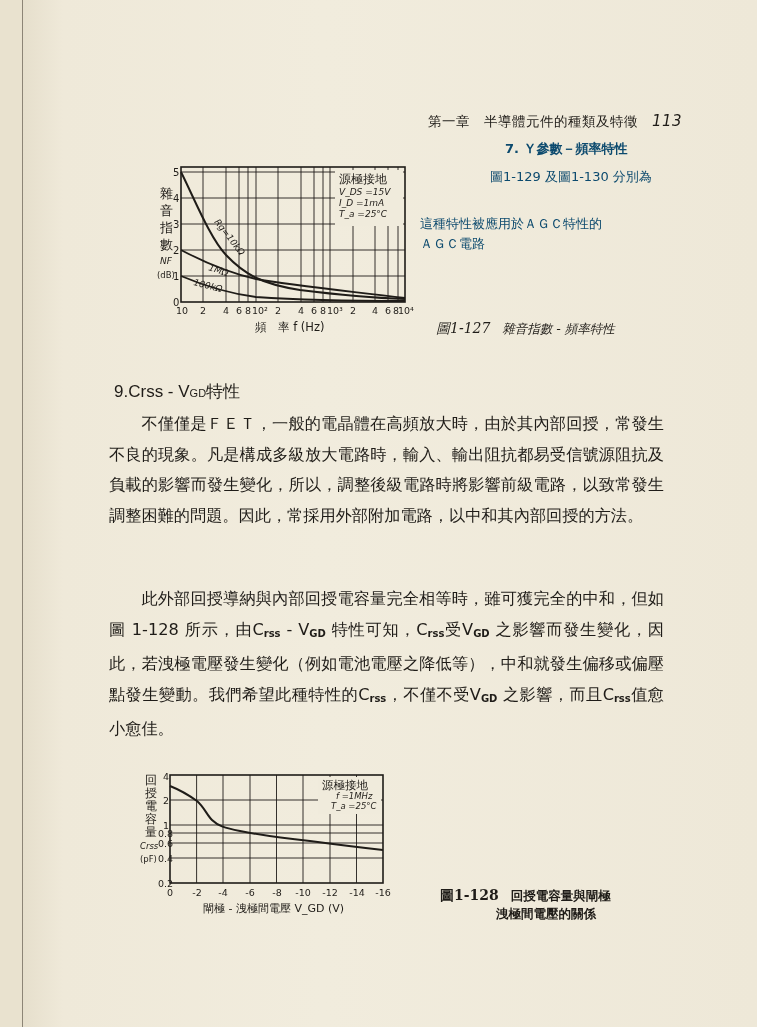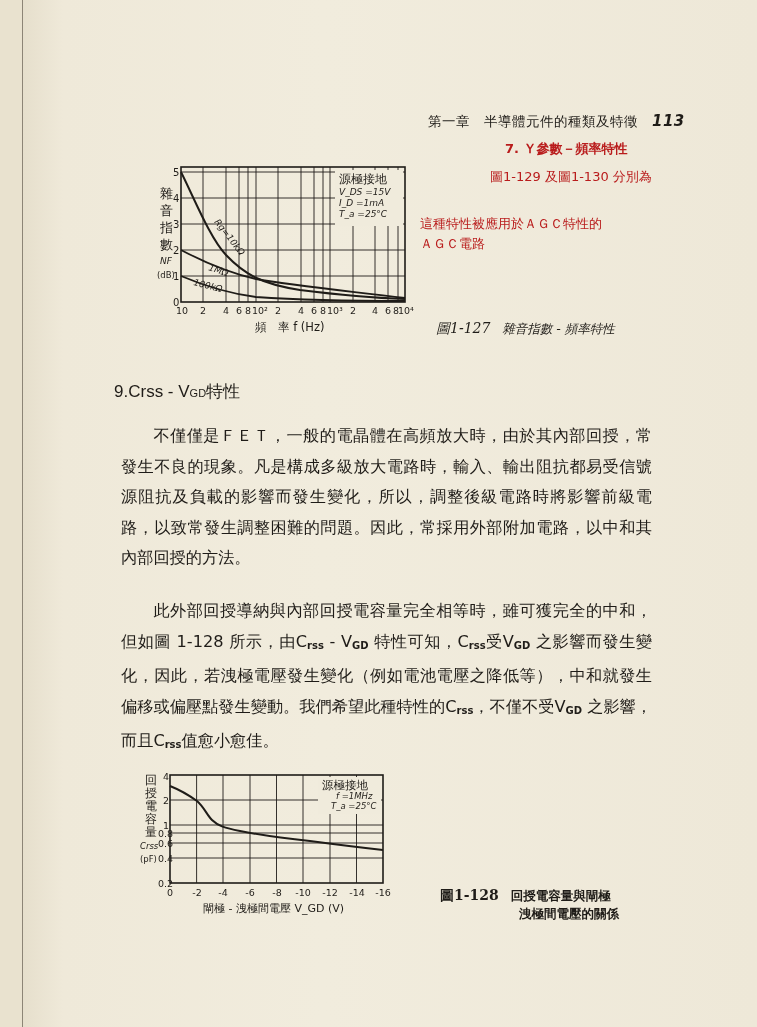--- a/index.html
+++ b/index.html
@@ -2,30 +2,30 @@
 <html><head>
 <meta charset="utf-8">
 <style>
   html,body{margin:0;padding:0;}
   body{width:757px;height:1027px;position:relative;overflow:hidden;
        background:#ede7d6;font-family:"DejaVu Serif",serif;color:#1f1c18;}
   .paper{position:absolute;left:23px;top:0;width:734px;height:1027px;
          background:linear-gradient(90deg,#e6dfcc 0,#efe9d9 40px,#f1ecdd 300px,#eee8d8 734px);}
   .spine-line{position:absolute;left:22px;top:0;width:2px;height:1027px;background:#8c8576;}
   .left-strip{position:absolute;left:0;top:0;width:22px;height:1027px;background:#e9e2cf;}
-  .bleed{position:absolute;color:#b91c1c;font-size:13px;white-space:nowrap;font-family:"DejaVu Sans",sans-serif;}
+  .bleed{position:absolute;color:#0c4a6e;font-size:13px;white-space:nowrap;font-family:"DejaVu Sans",sans-serif;}
   .header{position:absolute;left:428px;top:112px;font-size:13.5px;letter-spacing:0.5px;font-family:"DejaVu Sans",sans-serif;}
-  .header .pnum{font-weight:bold;font-style:italic;font-size:15px;margin-left:14px;text-align:right;}
+  .header .pnum{font-weight:normal;font-style:italic;font-size:15px;margin-left:14px;text-align:right;}
   .caption{position:absolute;font-size:12.5px;font-family:"DejaVu Sans",sans-serif;}
   .caption .fig{font-family:"DejaVu Serif",serif;font-size:14px;margin-right:12px;}
   .section-title{position:absolute;left:114px;top:380px;font-size:17px;font-family:Liberation Sans, sans-serif;}
   .section-title sub{font-size:11px;vertical-align:baseline;}
   .para{position:absolute;left:109px;width:555px;font-size:16.2px;line-height:30.5px;text-align:justify;
         font-family:"DejaVu Sans",sans-serif;}
-  .para p{margin:12px;}
+  .para p{margin:0;}
   .indent{text-indent:2em;}
   .sub{font-size:10px;vertical-align:-2px;font-weight:bold;}
   svg text{font-family:"DejaVu Sans",sans-serif;fill:#1f1c18;}
 </style>
 </head>
 <body>
 
 <div class="left-strip"></div>
 <div class="spine-line"></div>
 <div class="paper"></div>
@@ -178,14 +178,14 @@
       <text x="277" y="896">-8</text>
       <text x="303" y="896">-10</text>
     <text x="330" y="896">-12</text>
       <text x="357" y="896">-14</text>
       <text x="383" y="896">-16</text>
   </g>
   <text x="203" y="912" font-size="11">閘極 - 洩極間電壓 V_GD (V)</text>
 </svg>
 <div class="caption" style="left:440px;top:886px;line-height:18px;font-weight:bold;">
   <span class="fig">圖1-128</span><span>回授電容量與閘極</span><br>
-  <span style="margin-left:79px;">洩極間電壓的關係</span>
+  <span style="margin-left:56px;">洩極間電壓的關係</span>
 </div>
 
 </body></html>

